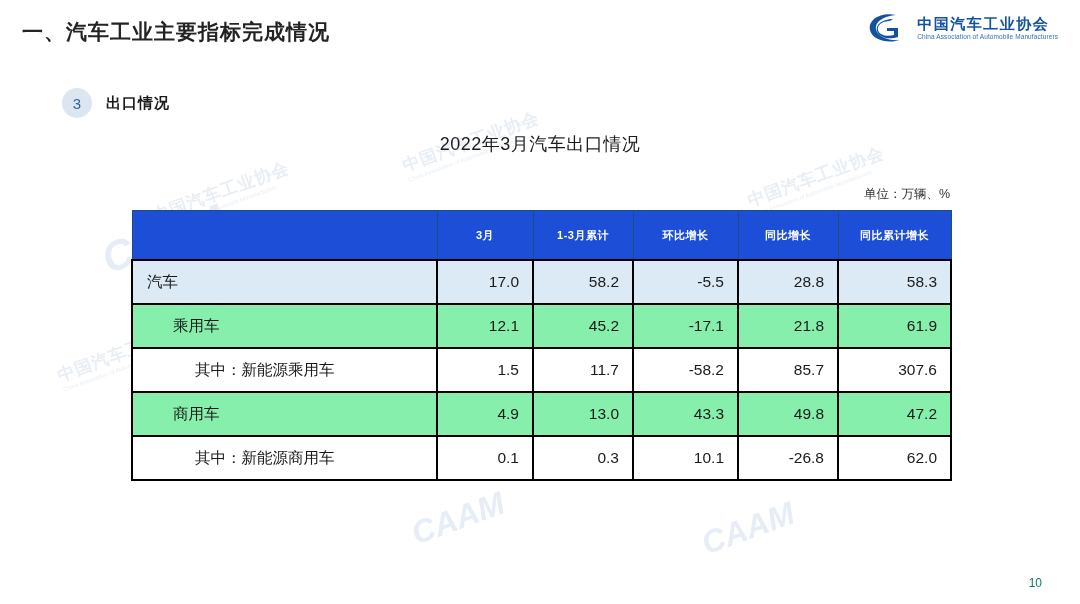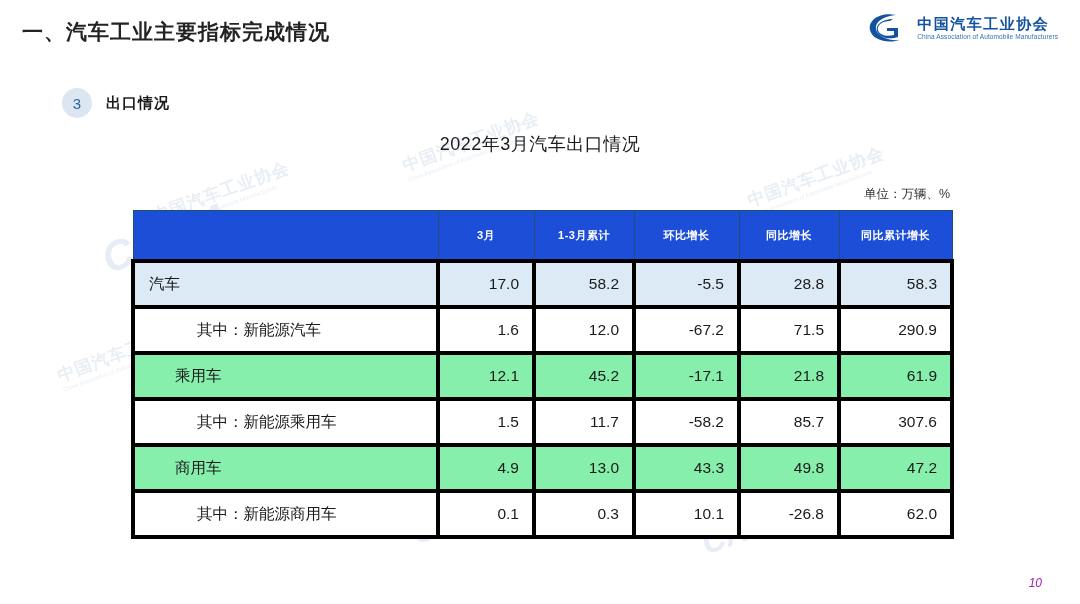--- a/index.html
+++ b/index.html
@@ -160,21 +160,21 @@
     border: 1px solid #1f4e79;
     text-align: center;
     letter-spacing: 0.5px;
   }
   table.data th.first {
     text-align: left;
     padding-left: 12px;
   }
   table.data td {
     height: 40px;
-    border: 4px solid #000000;
+    border: 2px solid #000000;
     font-size: 15.5px;
     color: #1a1a1a;
     text-align: right;
     padding-right: 13px;
   }
   table.data td.label {
     text-align: left;
     padding-left: 14px;
     padding-right: 4px;
   }
@@ -192,23 +192,22 @@
   }
   tr.row-plain td {
     background: #ffffff;
   }
 
   .page-number {
     position: absolute;
     right: 38px;
     bottom: 14px;
     font-size: 12px;
-    color: #a21caf;
-    z-index: 3;
-    font-style: italic;
+    color: #0f766e;
+    z-index: 3;
   }
 </style>
 </head>
 <body>
 
 <div class="watermark-layer">
   <div class="wm" style="left:150px; top:180px;">
     <span>中国汽车工业协会</span>
     <small>China Association of Automobile Manufacturers</small>
   </div>
@@ -282,28 +281,20 @@
     </thead>
     <tbody>
       <tr class="row-accent">
         <td class="label">汽车</td>
         <td>17.0</td>
         <td>58.2</td>
         <td>-5.5</td>
         <td>28.8</td>
         <td>58.3</td>
       </tr>
-      <tr class="row-plain">
-        <td class="label indent">其中：新能源汽车</td>
-        <td>1.6</td>
-        <td>12.0</td>
-        <td>-67.2</td>
-        <td>71.5</td>
-        <td>290.9</td>
-      </tr>
       <tr class="row-grey">
         <td class="label indent2">乘用车</td>
         <td>12.1</td>
         <td>45.2</td>
         <td>-17.1</td>
         <td>21.8</td>
         <td>61.9</td>
       </tr>
       <tr class="row-plain">
         <td class="label indent">其中：新能源乘用车</td>

